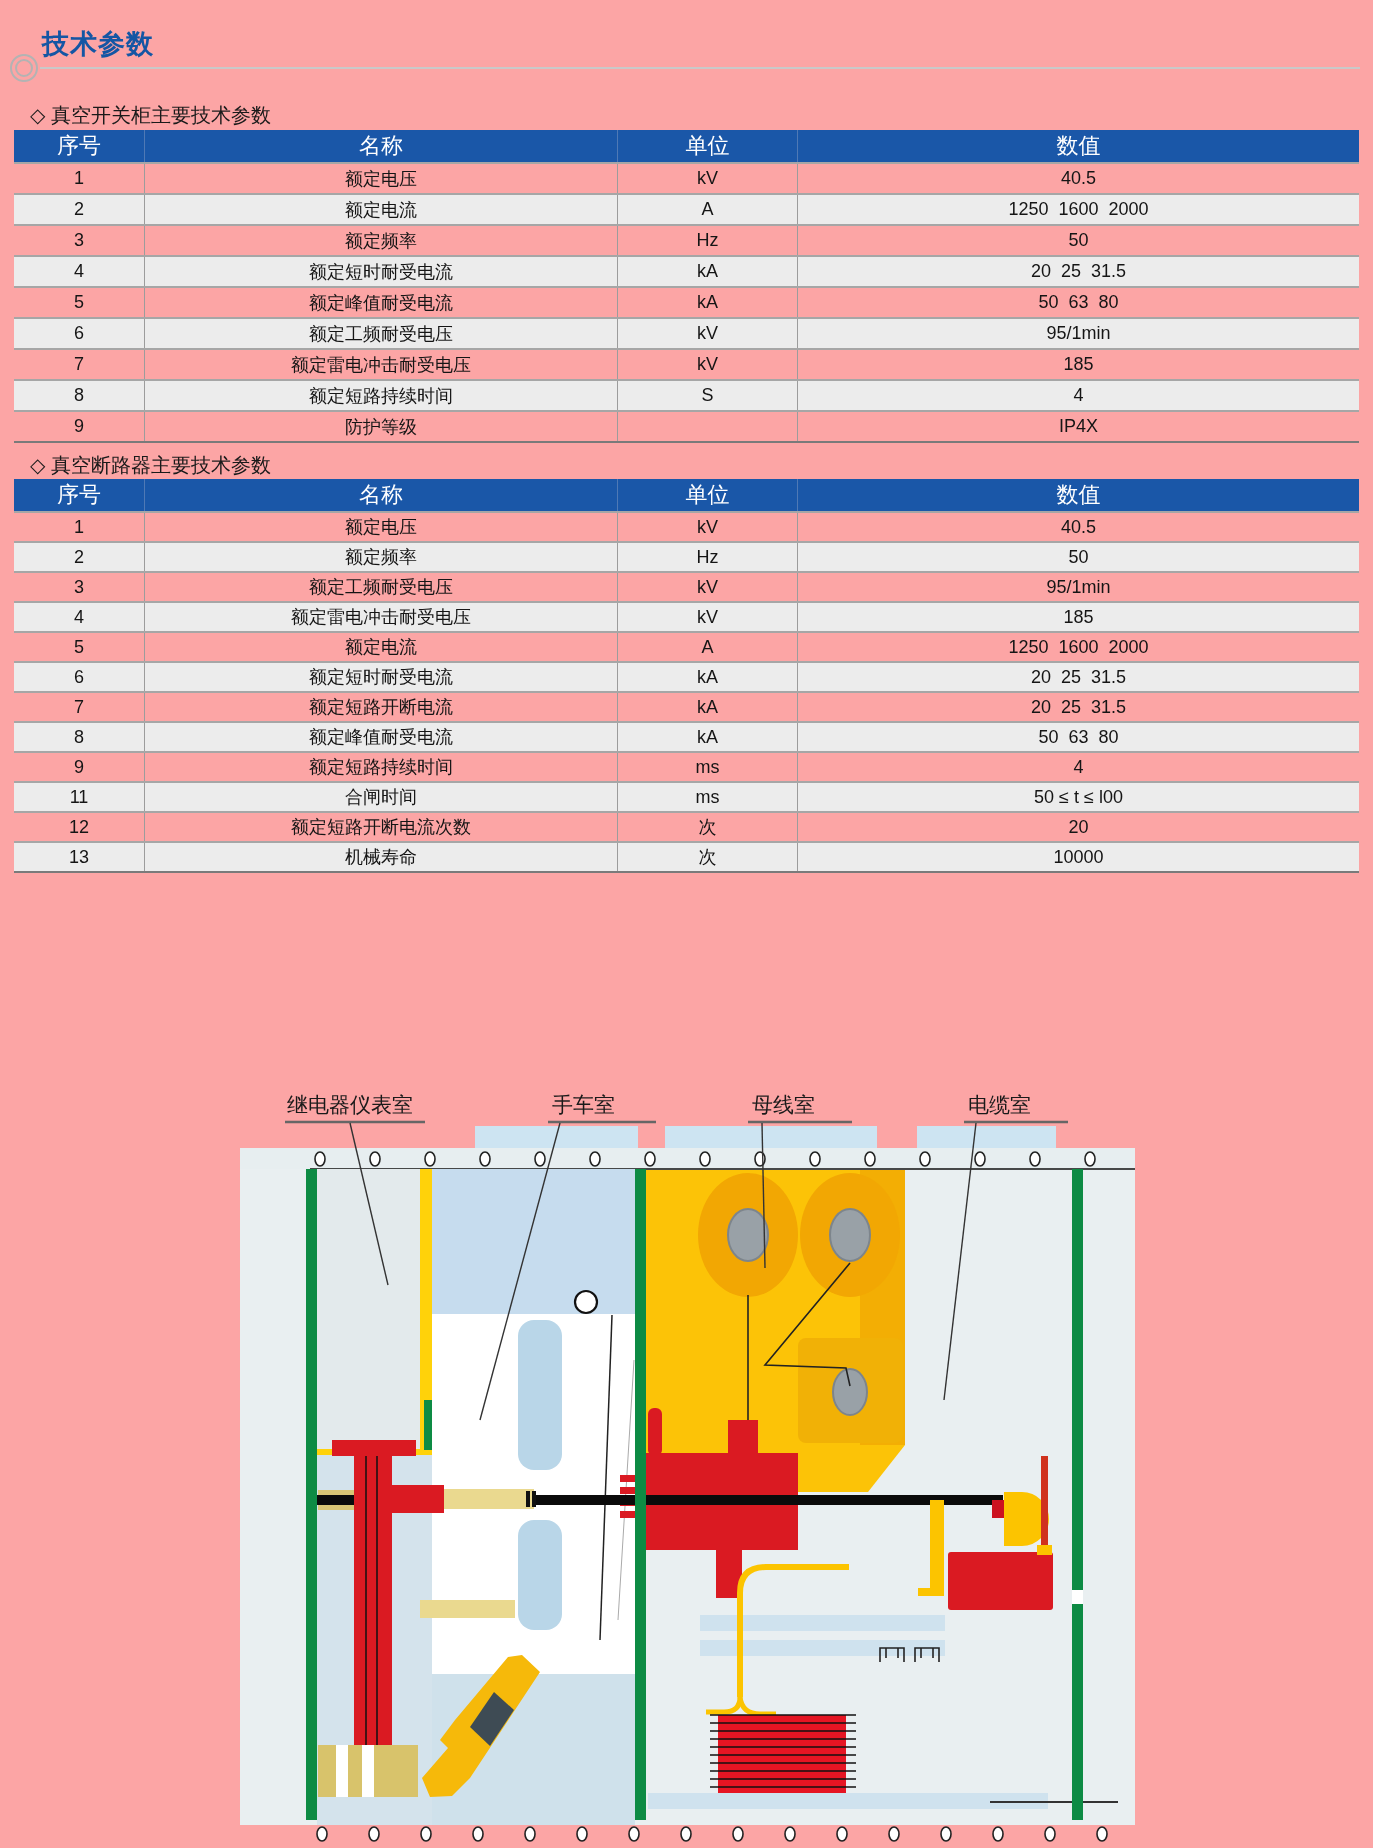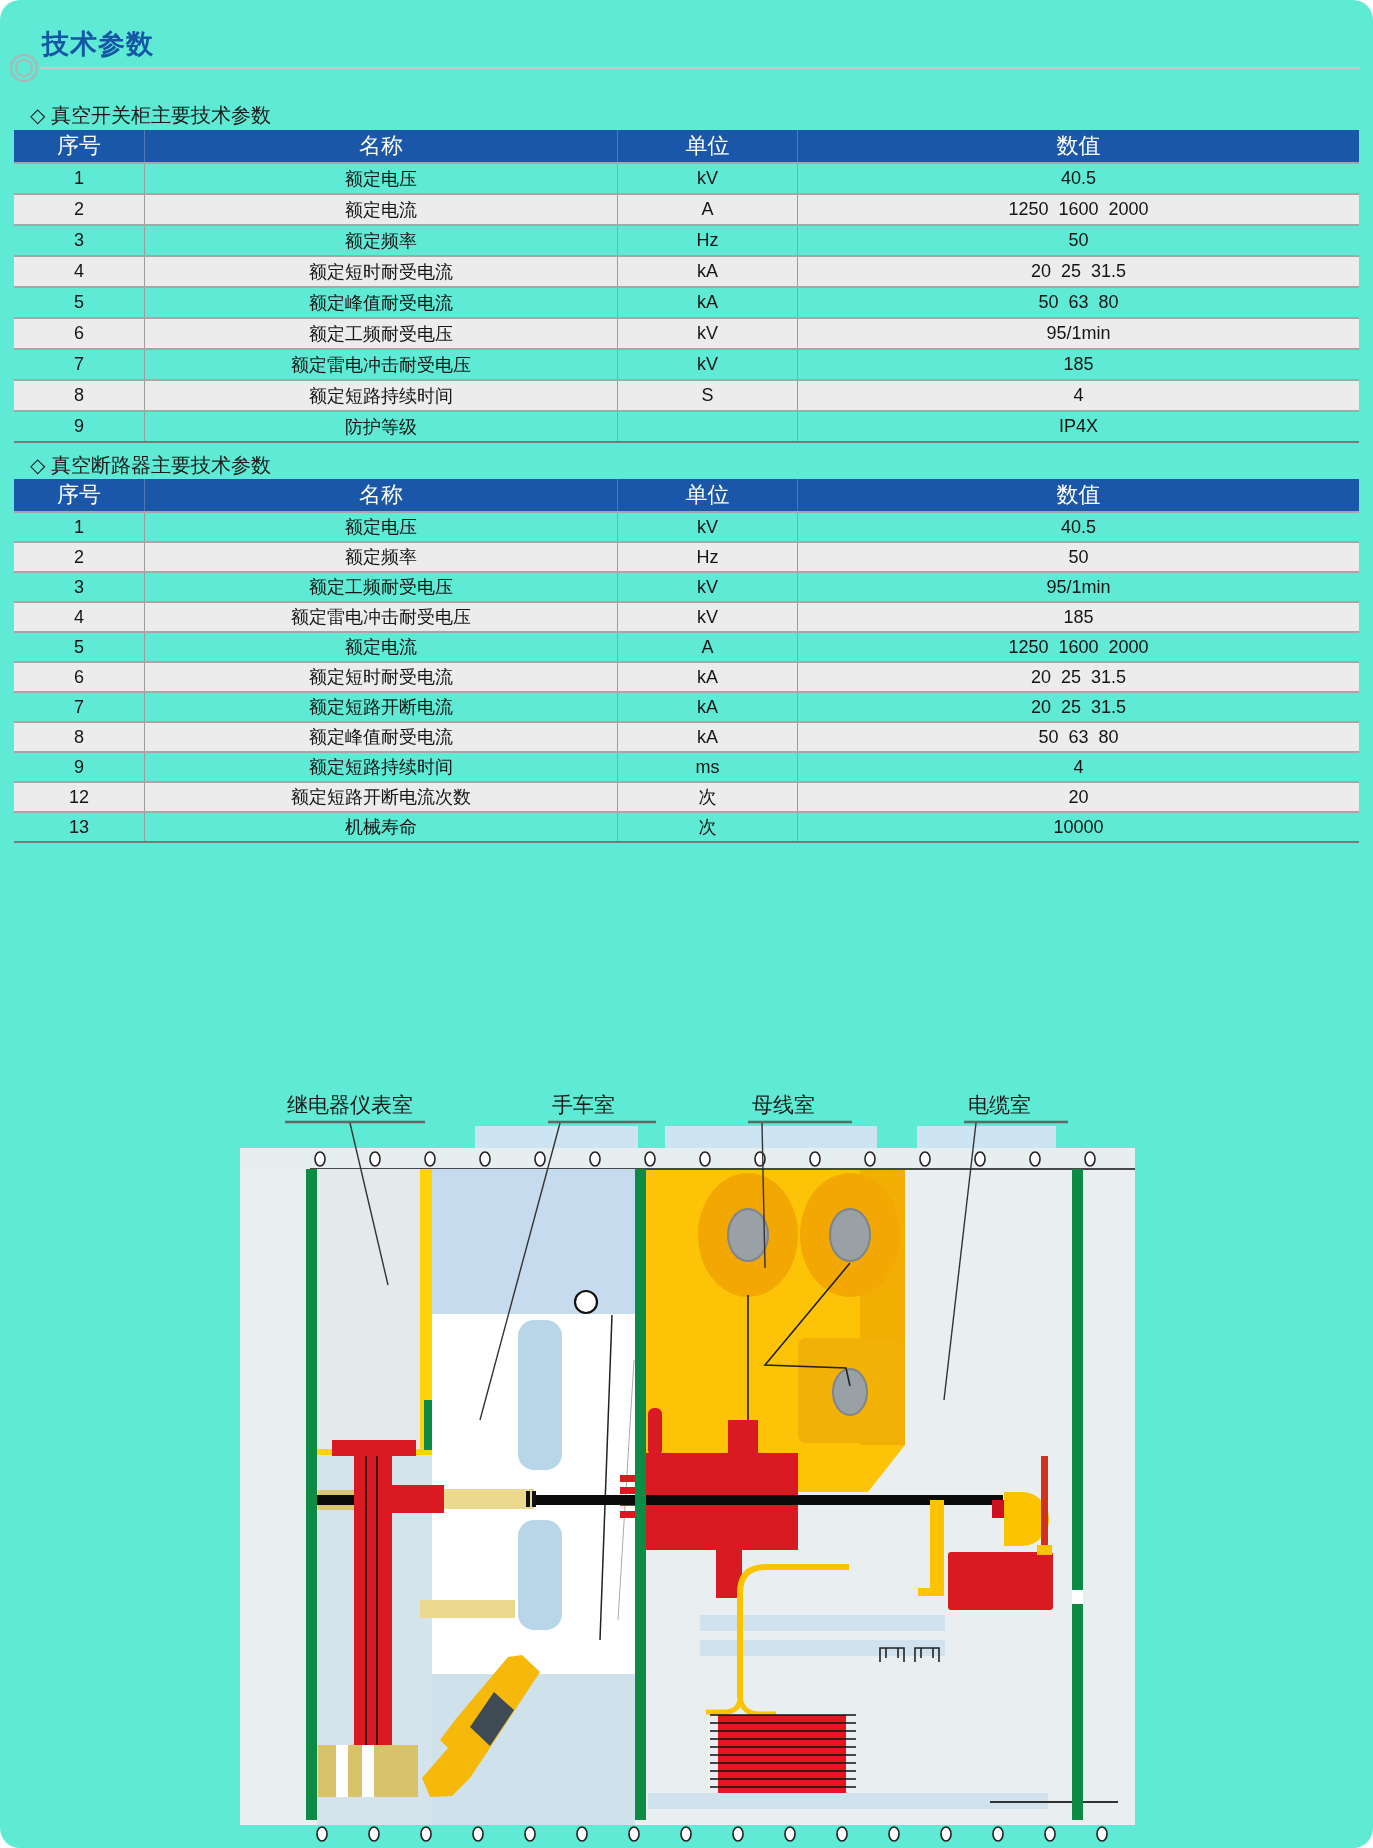--- a/index.html
+++ b/index.html
@@ -1,17 +1,17 @@
 <!DOCTYPE html>
 <html><head>
 <meta charset="utf-8">
 <style>
   html,body{margin:0;padding:0;background:#fff;}
-  .page{position:relative;width:1373px;height:1848px;background:#5eead4;overflow:hidden;
-        font-family:"Liberation Sans","DejaVu Sans",sans-serif;color:#111;border-radius:20px;}
+  .page{position:relative;width:1373px;height:1848px;background:#fca5a5;overflow:hidden;
+        font-family:"Liberation Sans","DejaVu Sans",sans-serif;color:#111;}
 
   
   .page-title{position:absolute;left:42px;top:26px;margin:0;font-size:27px;font-weight:bold;color:#1456a4;letter-spacing:1px;}
   .rule-row{position:absolute;left:0;top:54px;width:1373px;height:30px;}
   .ring-outer{position:absolute;left:10px;top:0;width:28px;height:28px;border:2px solid #b3b3b3;border-radius:50%;box-sizing:border-box;}
   .ring-inner{position:absolute;left:15px;top:5px;width:18px;height:18px;border:2px solid #b3b3b3;border-radius:50%;box-sizing:border-box;}
   .rule-line{position:absolute;left:40px;top:13px;width:1320px;height:2px;background:#c9c9c9;}
 
   .sec-heading{position:absolute;left:14px;margin:16px;font-size:20px;color:#1a1a1a;font-weight:normal;}
   #heading-1{top:86px;}
@@ -173,20 +173,26 @@
           <td class="c0">8</td>
           <td class="c1">额定峰值耐受电流</td>
           <td class="c2">kA</td>
           <td class="c3">50  63  80</td>
         </tr>
         <tr>
           <td class="c0">9</td>
           <td class="c1">额定短路持续时间</td>
           <td class="c2">ms</td>
           <td class="c3">4</td>
+        </tr>
+        <tr>
+          <td class="c0">11</td>
+          <td class="c1">合闸时间</td>
+          <td class="c2">ms</td>
+          <td class="c3">50 ≤ t ≤ l00</td>
         </tr>
         <tr>
           <td class="c0">12</td>
           <td class="c1">额定短路开断电流次数</td>
           <td class="c2">次</td>
           <td class="c3">20</td>
         </tr>
         <tr>
           <td class="c0">13</td>
           <td class="c1">机械寿命</td>

